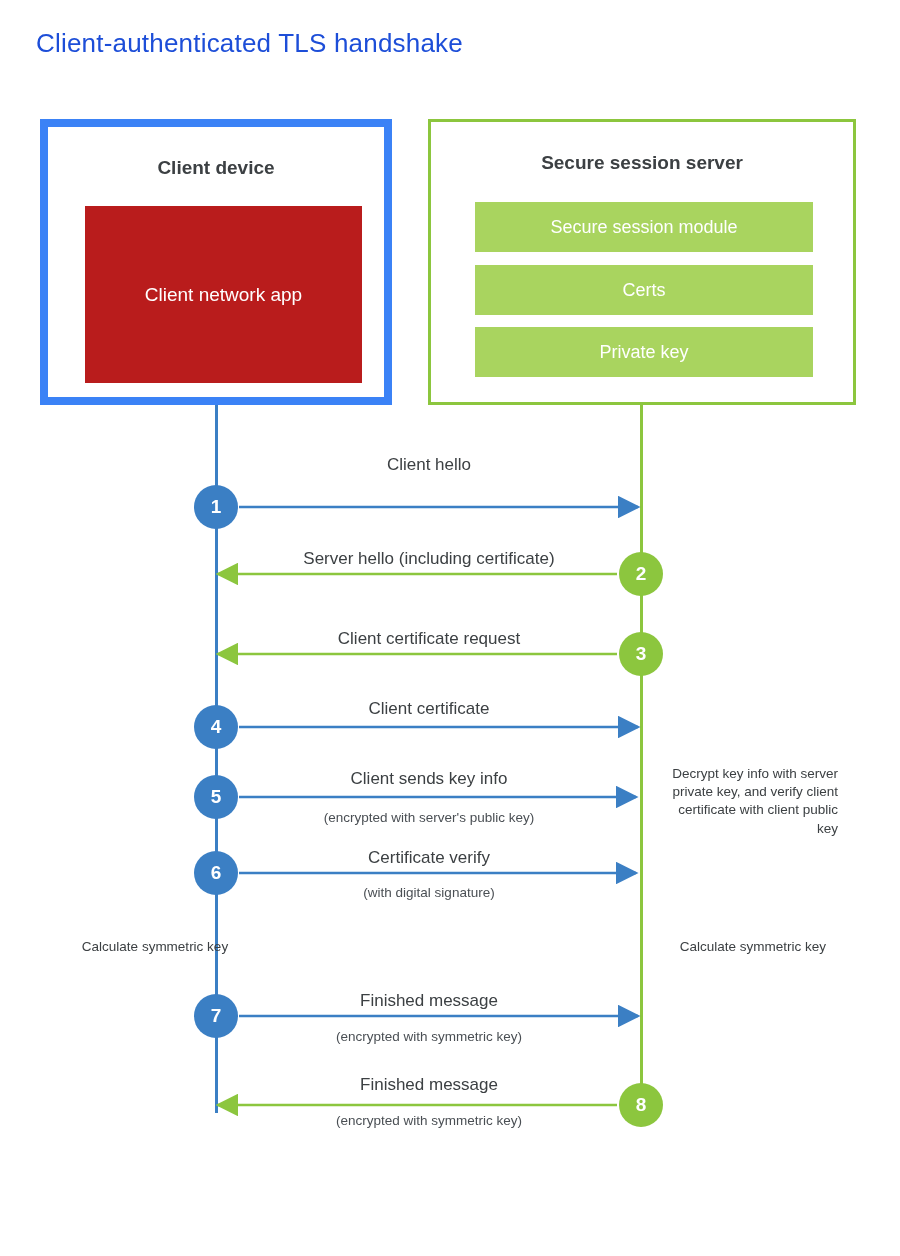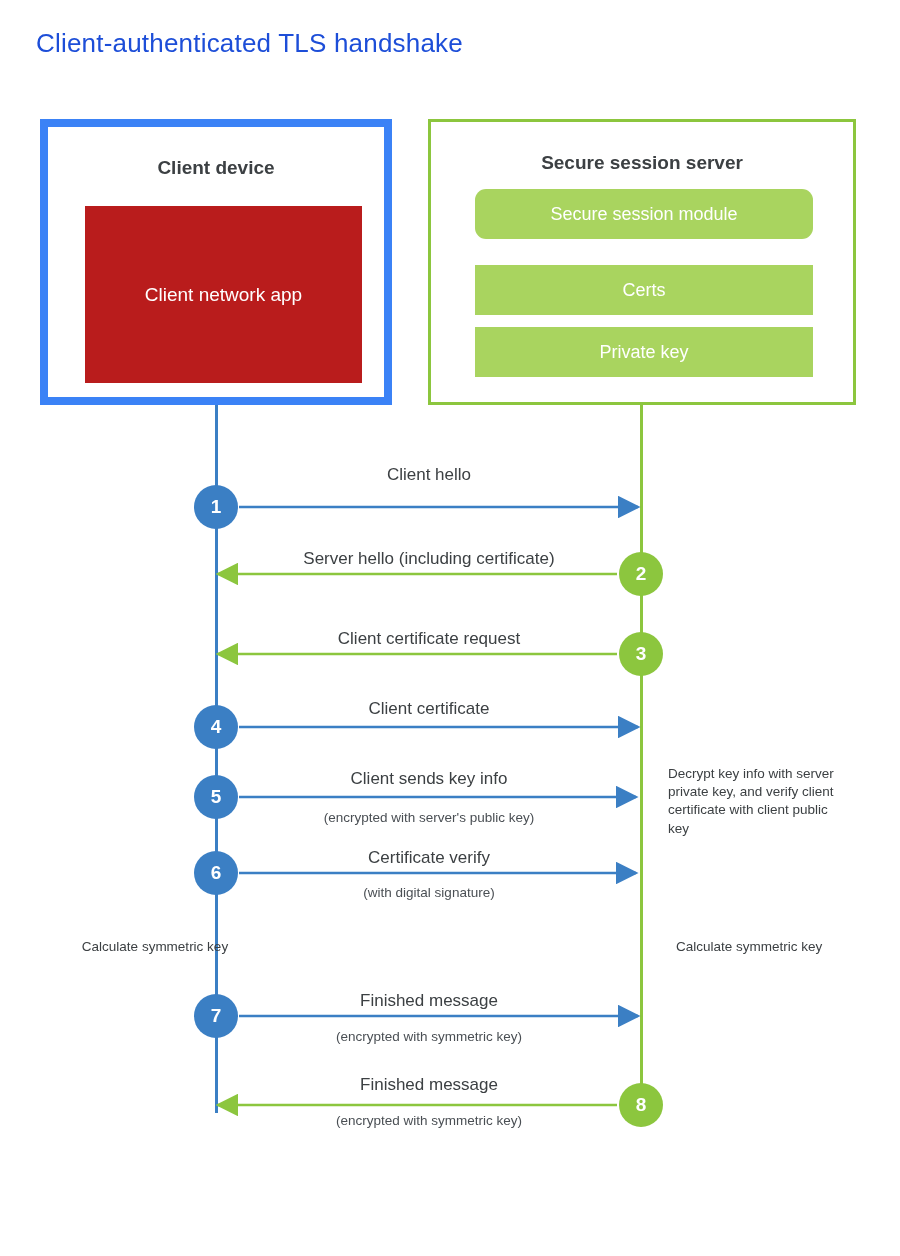--- a/index.html
+++ b/index.html
@@ -73,21 +73,21 @@
     width: 338px;
     height: 50px;
     background: #a9d45f;
     color: #ffffff;
     font-size: 18px;
     display: flex;
     align-items: center;
     justify-content: center;
     text-align: center;
   }
-  .server-item-0 { top: 67px; border-radius: 11px; }
+  .server-item-0 { top: 80px; }
   .server-item-1 { top: 143px; }
   .server-item-2 { top: 205px; }
 
   
   .lifeline {
     position: absolute;
     width: 3px;
   }
   .lifeline-client {
     left: 215px;
@@ -141,20 +141,21 @@
     font-size: 13.5px;
     color: #4a4f54;
     text-align: center;
     white-space: nowrap;
   }
   .side-note {
     position: absolute;
     font-size: 13.5px;
     color: #3c4043;
     line-height: 1.35;
+    text-align: right;
   }
 </style>
 </head>
 <body>
 
 <div class="page-title">Client-authenticated TLS handshake</div>
 
 <div class="box box-client">
   <div class="box-title">Client device</div>
   <div class="client-app">Client network app</div>
@@ -199,21 +200,21 @@
 
 <div class="step blue" style="left:194px; top:485px;">1</div>
 <div class="step green" style="left:619px; top:552px;">2</div>
 <div class="step green" style="left:619px; top:632px;">3</div>
 <div class="step blue" style="left:194px; top:705px;">4</div>
 <div class="step blue" style="left:194px; top:775px;">5</div>
 <div class="step blue" style="left:194px; top:851px;">6</div>
 <div class="step blue" style="left:194px; top:994px;">7</div>
 <div class="step green" style="left:619px; top:1083px;">8</div>
 
-<div class="msg-label" style="left:229px; top:465px; width:400px;">Client hello</div>
+<div class="msg-label" style="left:229px; top:455px; width:400px;">Client hello</div>
 <div class="msg-label" style="left:229px; top:549px; width:400px;">Server hello (including certificate)</div>
 <div class="msg-label" style="left:229px; top:629px; width:400px;">Client certificate request</div>
 <div class="msg-label" style="left:229px; top:699px; width:400px;">Client certificate</div>
 
 <div class="msg-label" style="left:229px; top:769px; width:400px;">Client sends key info</div>
 <div class="msg-sub" style="left:229px; top:810px; width:400px;">(encrypted with server's public key)</div>
 
 <div class="msg-label" style="left:229px; top:848px; width:400px;">Certificate verify</div>
 <div class="msg-sub" style="left:229px; top:885px; width:400px;">(with digital signature)</div>
 

